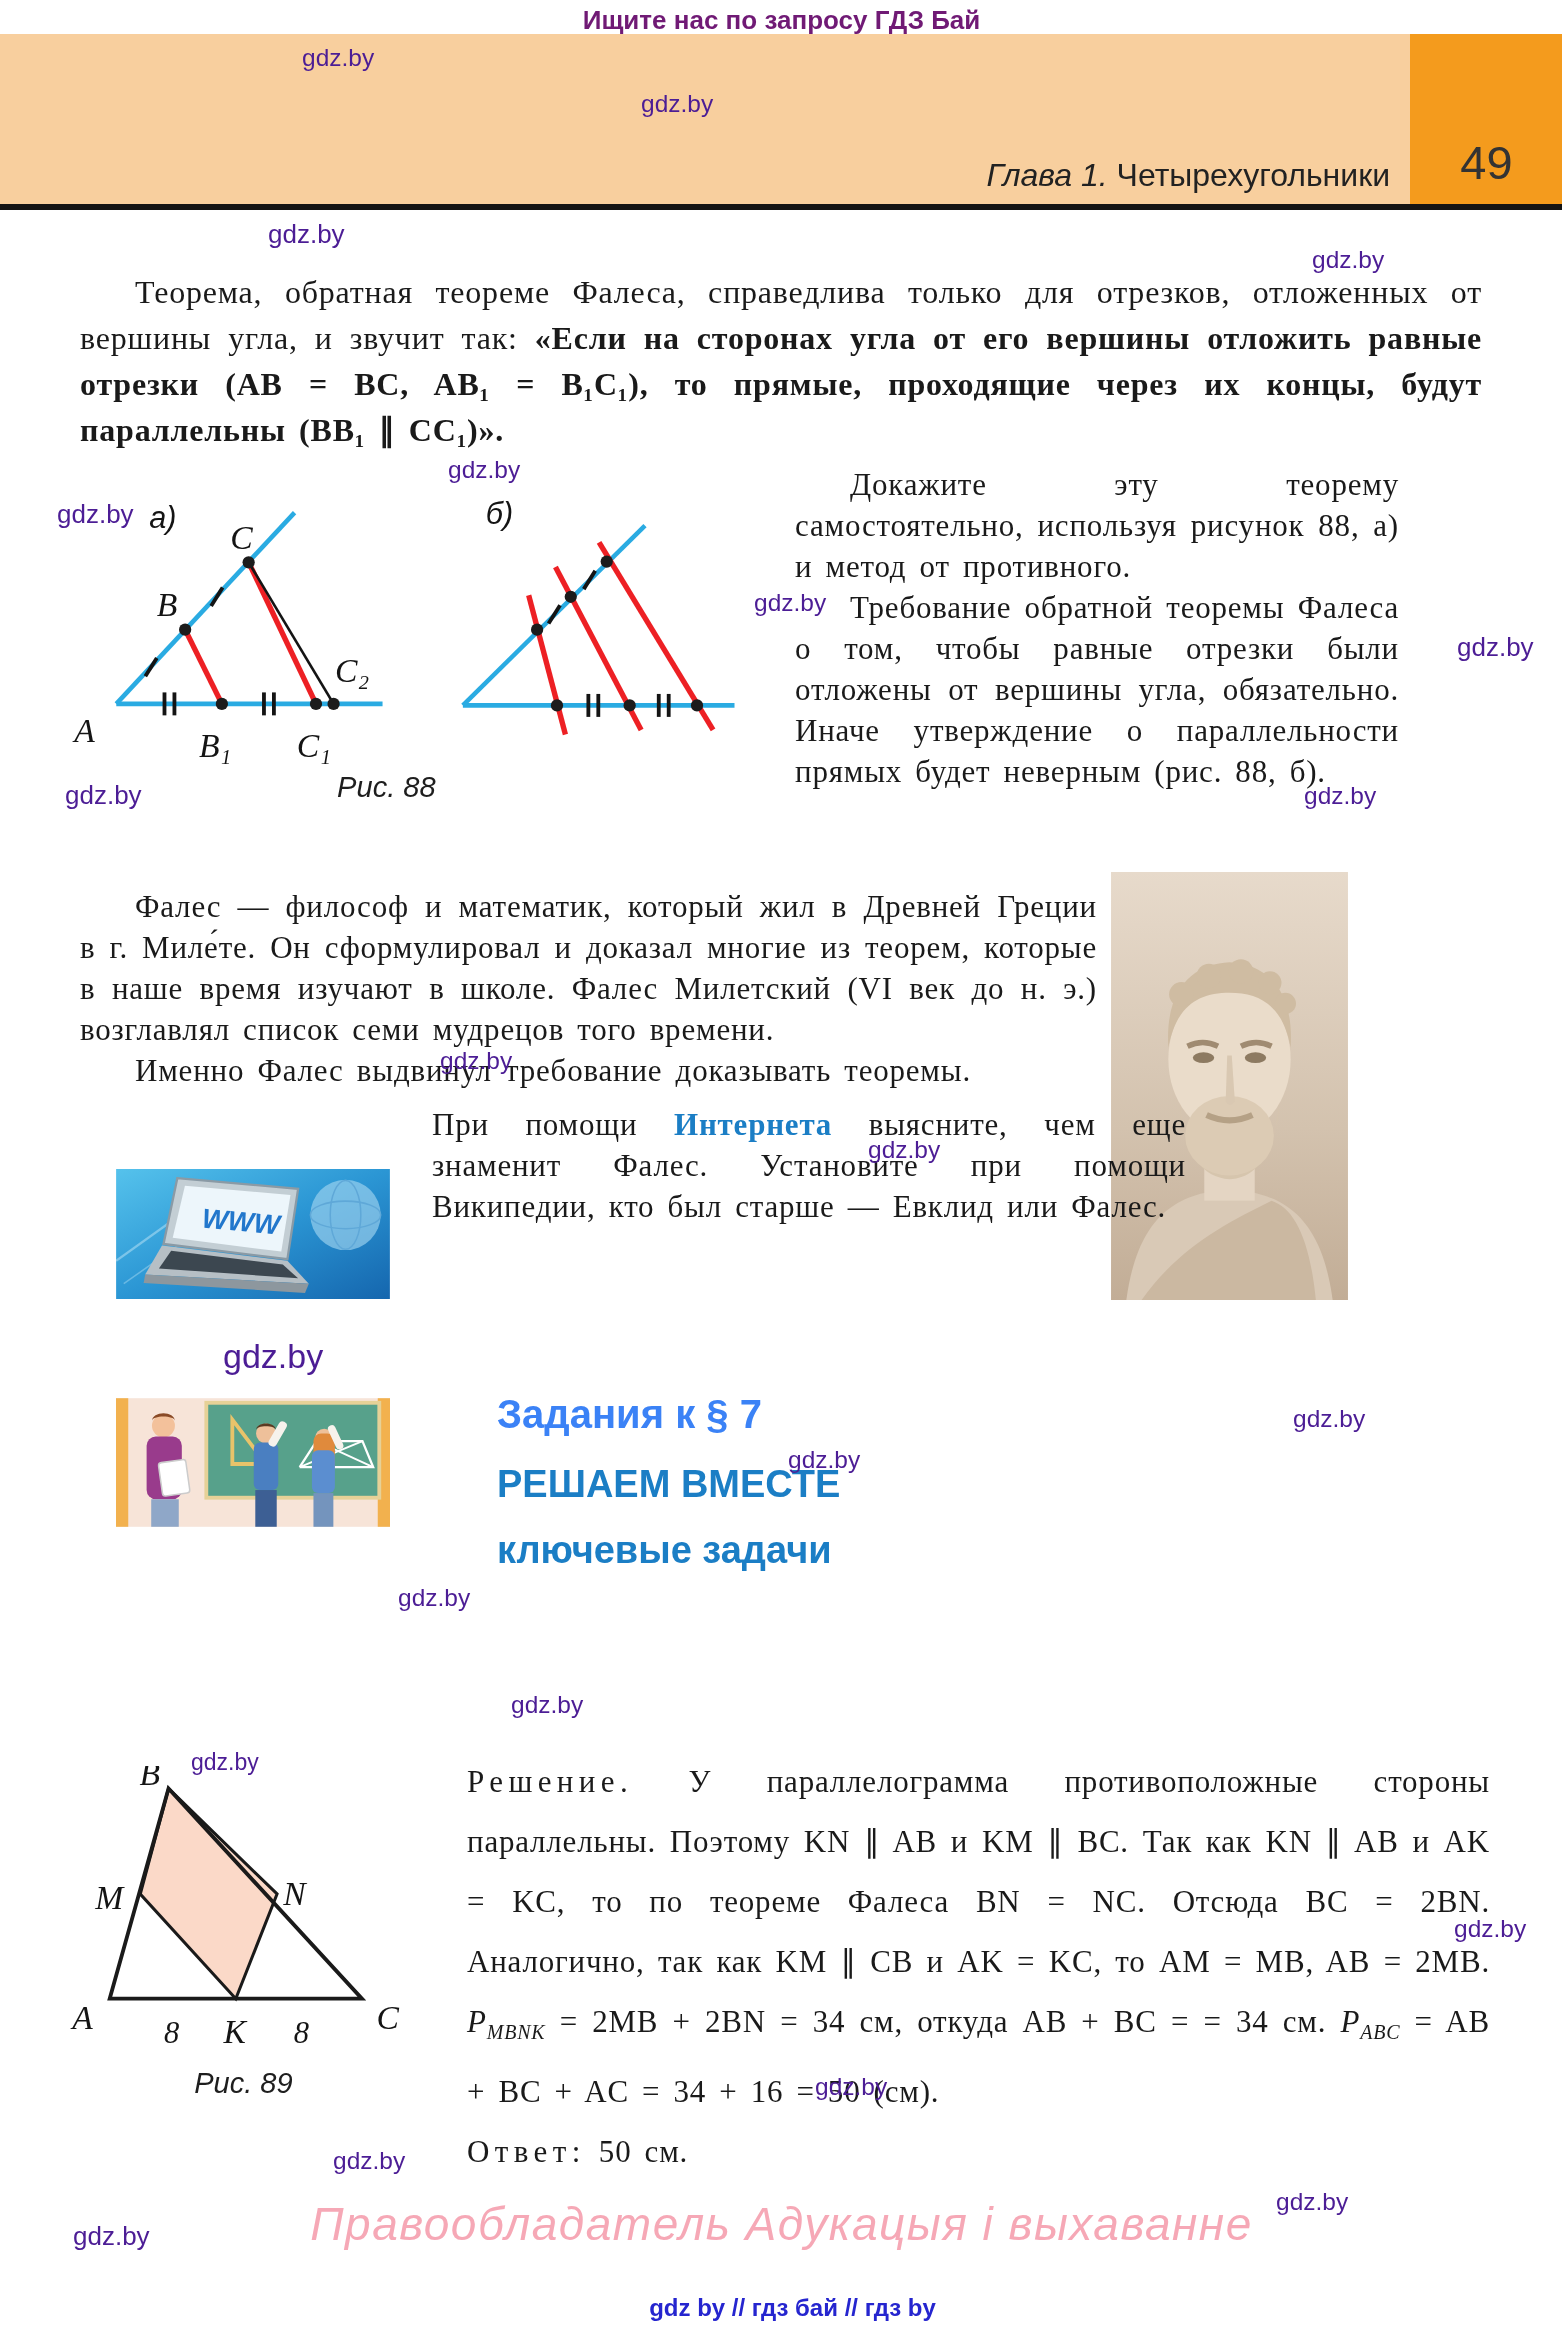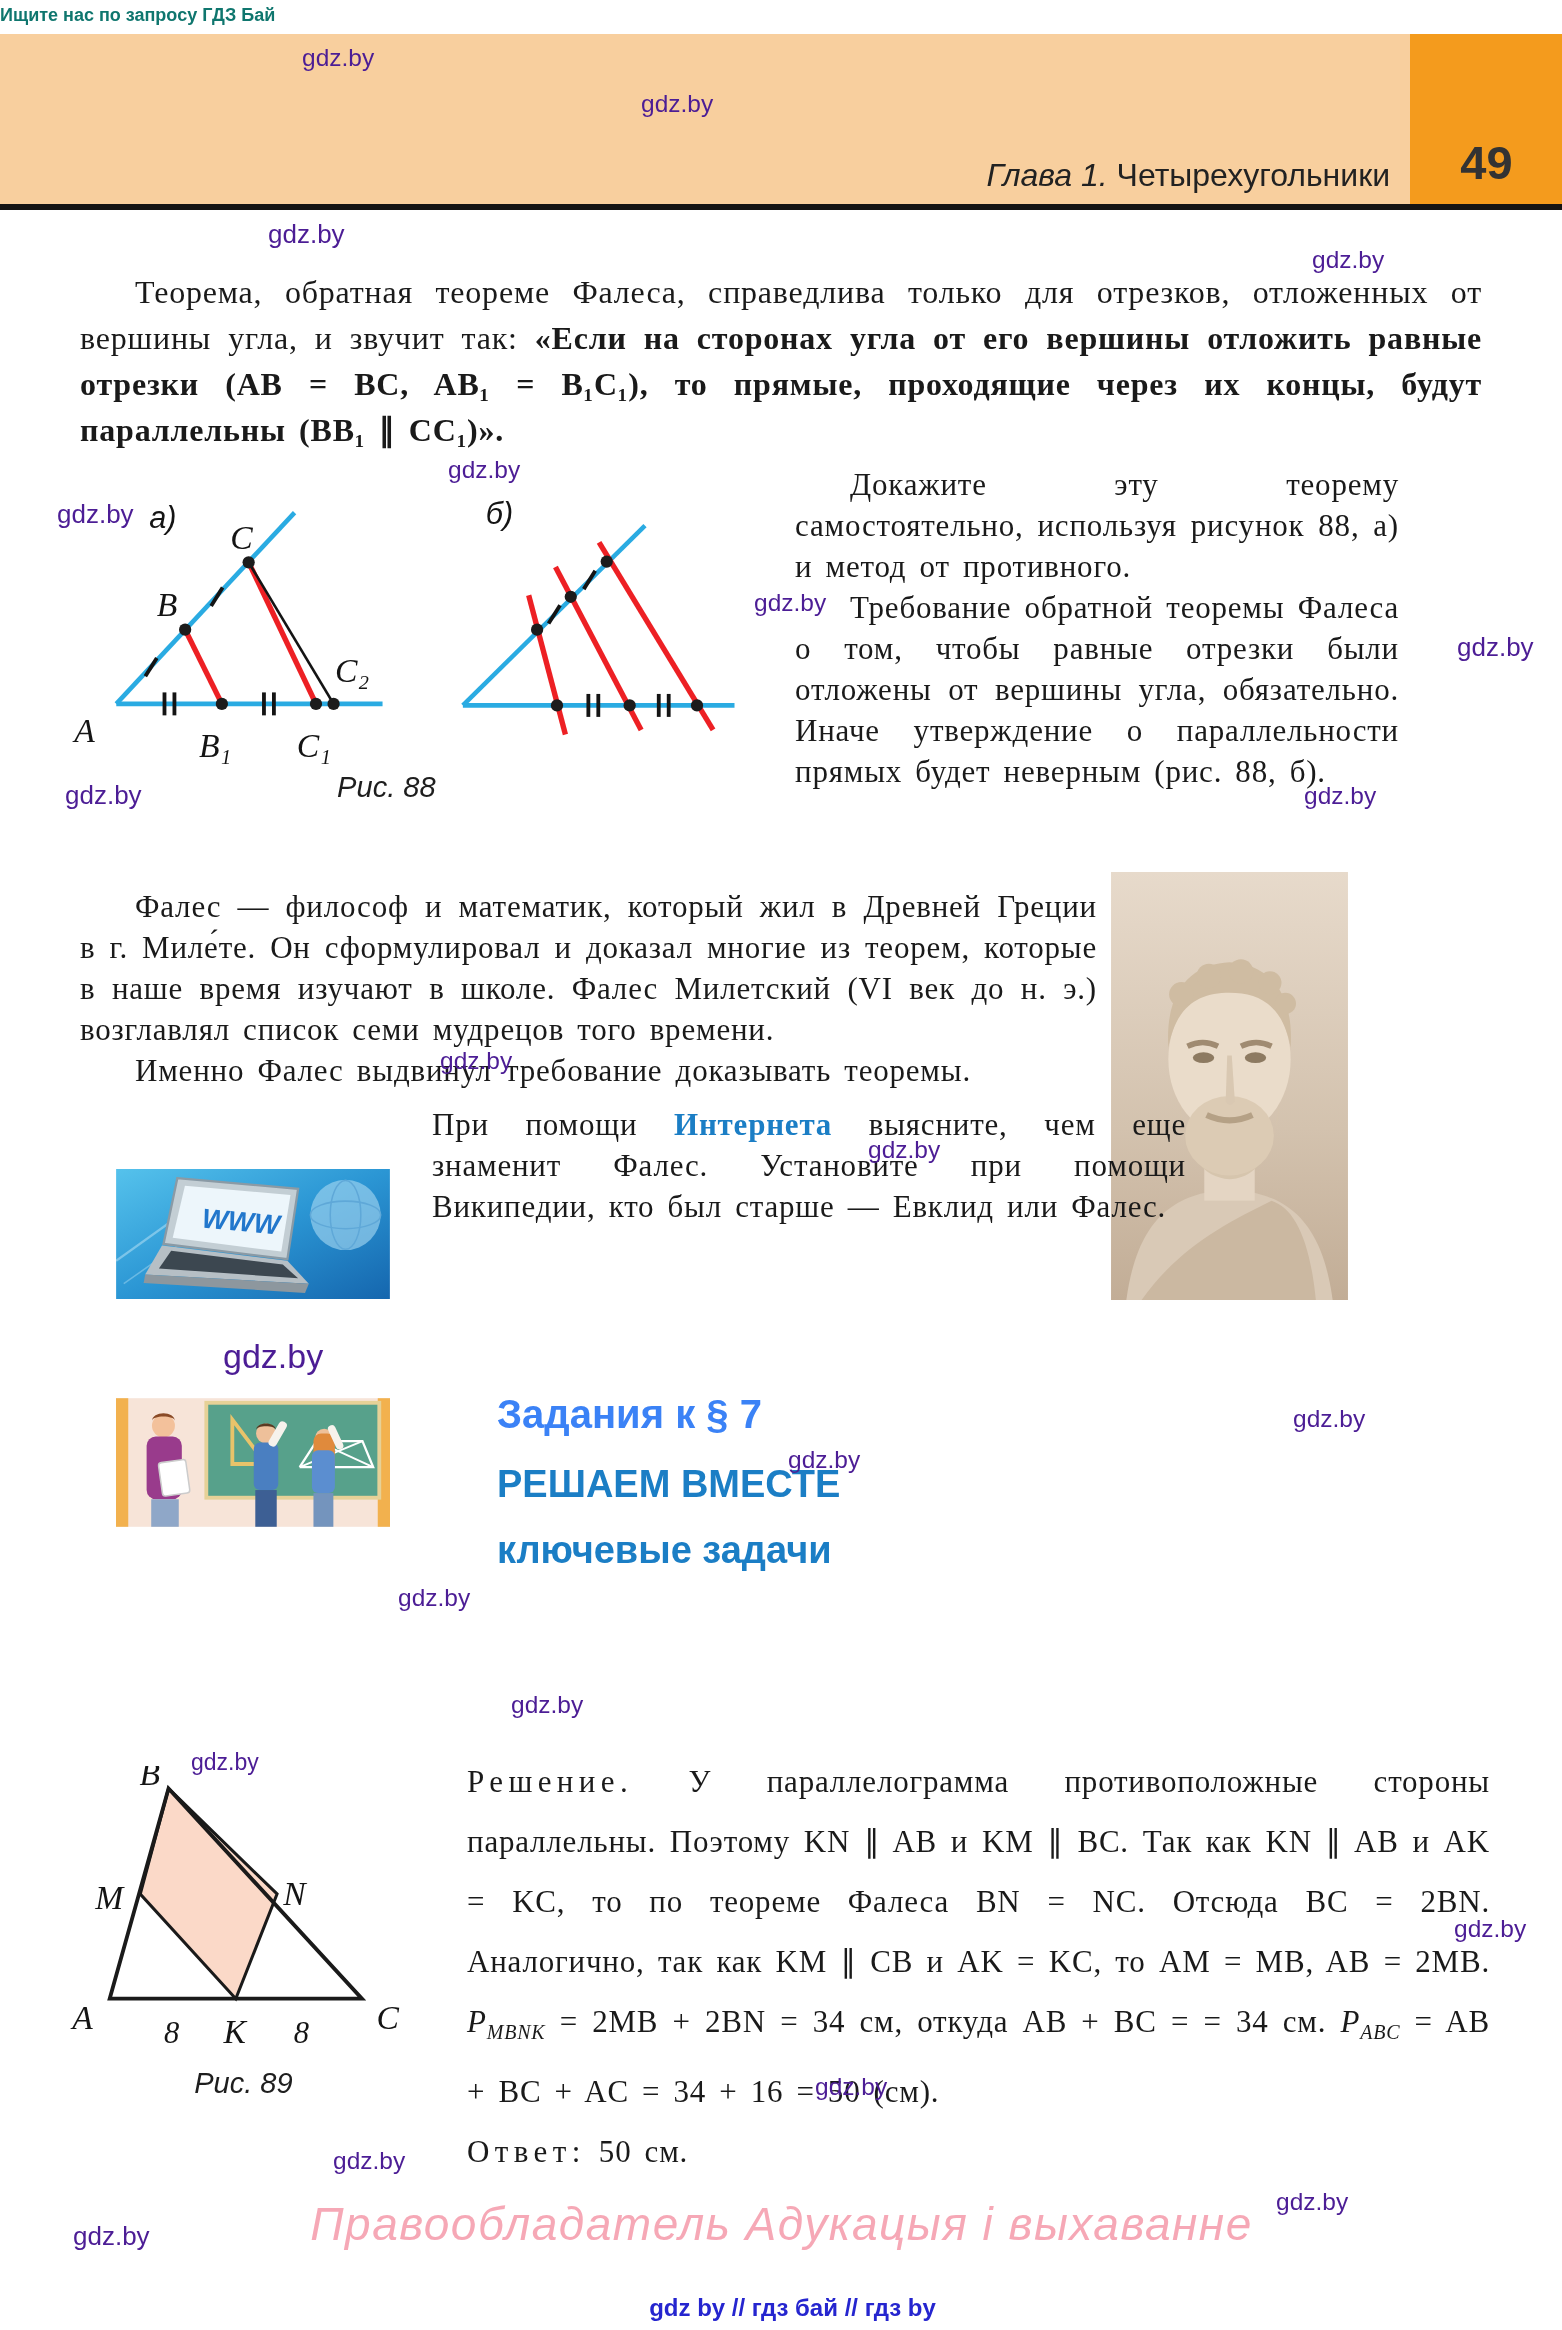--- a/index.html
+++ b/index.html
@@ -1,27 +1,27 @@
 <!DOCTYPE html>
 <html style="font-size:12.2px"><head>
 <meta charset="utf-8">
 <style>
   html,body{margin:0;padding:0;background:#ffffff;}
   .page{position:relative;width:1563px;height:2330px;background:#ffffff;overflow:hidden;
         font-family:"Liberation Serif",serif;color:#1a1a1a;}
   .abs{position:absolute;}
   .serif{font-size:31px;line-height:41px;text-align:justify;letter-spacing:0.8px;word-spacing:4.6px;}
   .indent{text-indent:55px;}
-  .promo{width:100%;font-family:"Liberation Sans",sans-serif;
-         font-size:18px;font-weight:600;color:#0f766e;}
+  .promo{width:100%;text-align:center;font-family:"Liberation Sans",sans-serif;
+         font-size:26px;font-weight:600;color:#701a75;}
   .band{left:0;top:34px;width:1563px;height:170px;background:#f8cf9e;}
   .pagebox{left:1410px;top:34px;width:153px;height:170px;background:#f49b1d;
            display:flex;align-items:flex-end;justify-content:center;}
   .pagenum{font-family:"Liberation Sans",sans-serif;font-size:47px;color:#333333;
-           padding-bottom:13.8px;font-weight:bold;}
+           padding-bottom:13.8px;}
   .chapter{top:157px;right:173px;font-family:"Liberation Sans",sans-serif;font-size:32px;color:#222;}
   .chapter .it{font-style:italic;}
   .rule{left:0;top:204px;width:1563px;height:6.1px;background:#141414;}
   .wm{position:absolute;font-family:"Liberation Sans",sans-serif;color:#4c1d95;
       font-size:24.5px;white-space:nowrap;z-index:5;}
   .bold-run{font-weight:bold;}
   .colp{margin:0;}
   .blue{color:#1b7ec5;}
   .ital{font-style:italic;}
   .sec-title{font-family:"Liberation Sans",sans-serif;font-weight:bold;font-size:40px;color:#3b82f6;}

